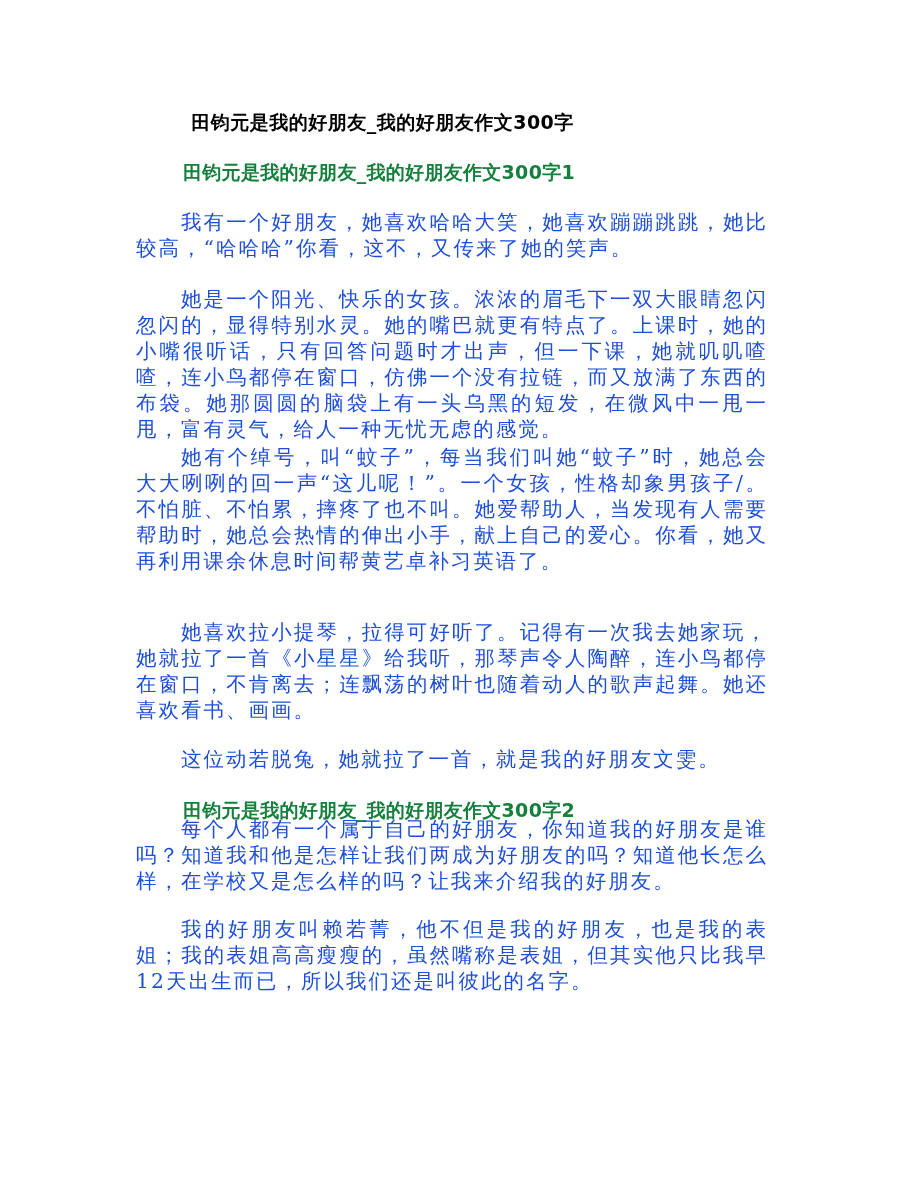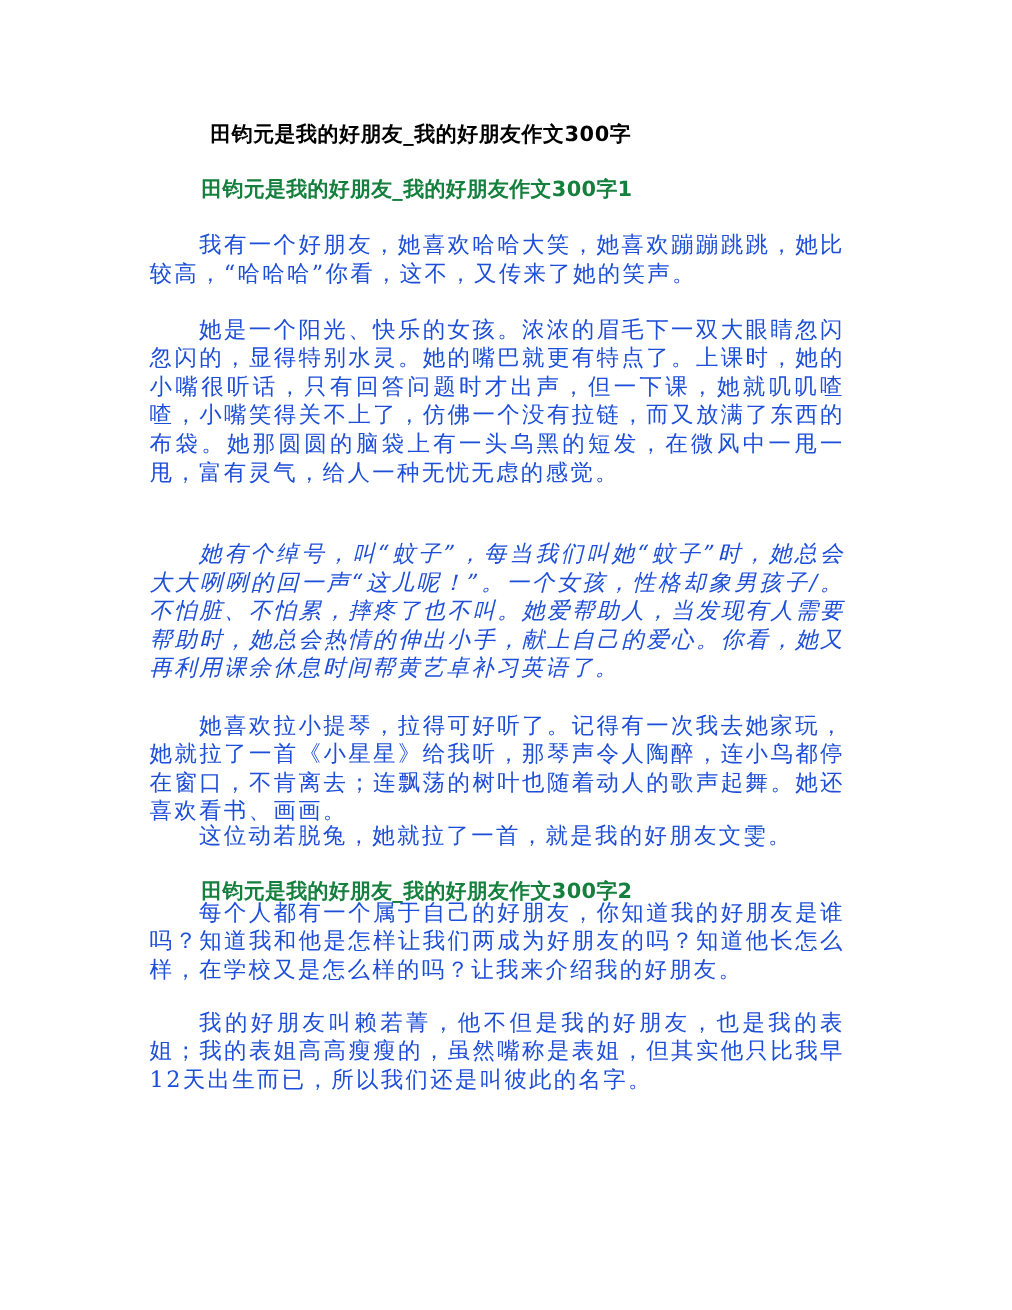--- a/index.html
+++ b/index.html
@@ -15,21 +15,21 @@
           text-indent: 45px; letter-spacing: 2.1px; text-align: justify; color: #1d4ed8; word-break: break-all; }
 </style>
 </head>
 <body>
 
 <div class="page">
   <div class="title" style="left:-136px;width:765px;">田钧元是我的好朋友_我的好朋友作文300字</div>
 
   <div class="subhead" style="top:158px;">田钧元是我的好朋友_我的好朋友作文300字1</div>
   <div class="para" style="top:209px;">我有一个好朋友，她喜欢哈哈大笑，她喜欢蹦蹦跳跳，她比较高，“哈哈哈”你看，这不，又传来了她的笑声。</div>
-  <div class="para" style="top:286px;">她是一个阳光、快乐的女孩。浓浓的眉毛下一双大眼睛忽闪忽闪的，显得特别水灵。她的嘴巴就更有特点了。上课时，她的小嘴很听话，只有回答问题时才出声，但一下课，她就叽叽喳喳，小嘴笑得关不上了，仿佛一个没有拉链，而又放满了东西的布袋。她那圆圆的脑袋上有一头乌黑的短发，在微风中一甩一甩，富有灵气，给人一种无忧无虑的感觉。</div>
-  <div class="para" style="top:490px;font-style:italic;">她有个绰号，叫“蚊子”，每当我们叫她“蚊子”时，她总会大大咧咧的回一声“这儿呢！”。一个女孩，性格却象男孩子/。不怕脏、不怕累，摔疼了也不叫。她爱帮助人，当发现有人需要帮助时，她总会热情的伸出小手，献上自己的爱心。你看，她又再利用课余休息时间帮黄艺卓补习英语了。</div>
-  <div class="para" style="top:646px;">她喜欢拉小提琴，拉得可好听了。记得有一次我去她家玩，她就拉了一首《小星星》给我听，那琴声令人陶醉，连小鸟都停在窗口，不肯离去；连飘荡的树叶也随着动人的歌声起舞。她还喜欢看书、画画。</div>
+  <div class="para" style="top:286px;">她是一个阳光、快乐的女孩。浓浓的眉毛下一双大眼睛忽闪忽闪的，显得特别水灵。她的嘴巴就更有特点了。上课时，她的小嘴很听话，只有回答问题时才出声，但一下课，她就叽叽喳喳，连小鸟都停在窗口，仿佛一个没有拉链，而又放满了东西的布袋。她那圆圆的脑袋上有一头乌黑的短发，在微风中一甩一甩，富有灵气，给人一种无忧无虑的感觉。</div>
+  <div class="para" style="top:444px;">她有个绰号，叫“蚊子”，每当我们叫她“蚊子”时，她总会大大咧咧的回一声“这儿呢！”。一个女孩，性格却象男孩子/。不怕脏、不怕累，摔疼了也不叫。她爱帮助人，当发现有人需要帮助时，她总会热情的伸出小手，献上自己的爱心。你看，她又再利用课余休息时间帮黄艺卓补习英语了。</div>
+  <div class="para" style="top:619px;">她喜欢拉小提琴，拉得可好听了。记得有一次我去她家玩，她就拉了一首《小星星》给我听，那琴声令人陶醉，连小鸟都停在窗口，不肯离去；连飘荡的树叶也随着动人的歌声起舞。她还喜欢看书、画画。</div>
   <div class="para" style="top:746px;">这位动若脱兔，她就拉了一首，就是我的好朋友文雯。</div>
 
   <div class="subhead" style="top:796px;text-align:right;">田钧元是我的好朋友_我的好朋友作文300字2</div>
   <div class="para" style="top:816px;">每个人都有一个属于自己的好朋友，你知道我的好朋友是谁吗？知道我和他是怎样让我们两成为好朋友的吗？知道他长怎么样，在学校又是怎么样的吗？让我来介绍我的好朋友。</div>
   <div class="para" style="top:916px;">我的好朋友叫赖若菁，他不但是我的好朋友，也是我的表姐；我的表姐高高瘦瘦的，虽然嘴称是表姐，但其实他只比我早12天出生而已，所以我们还是叫彼此的名字。</div>
 </div>
 
 </body></html>

